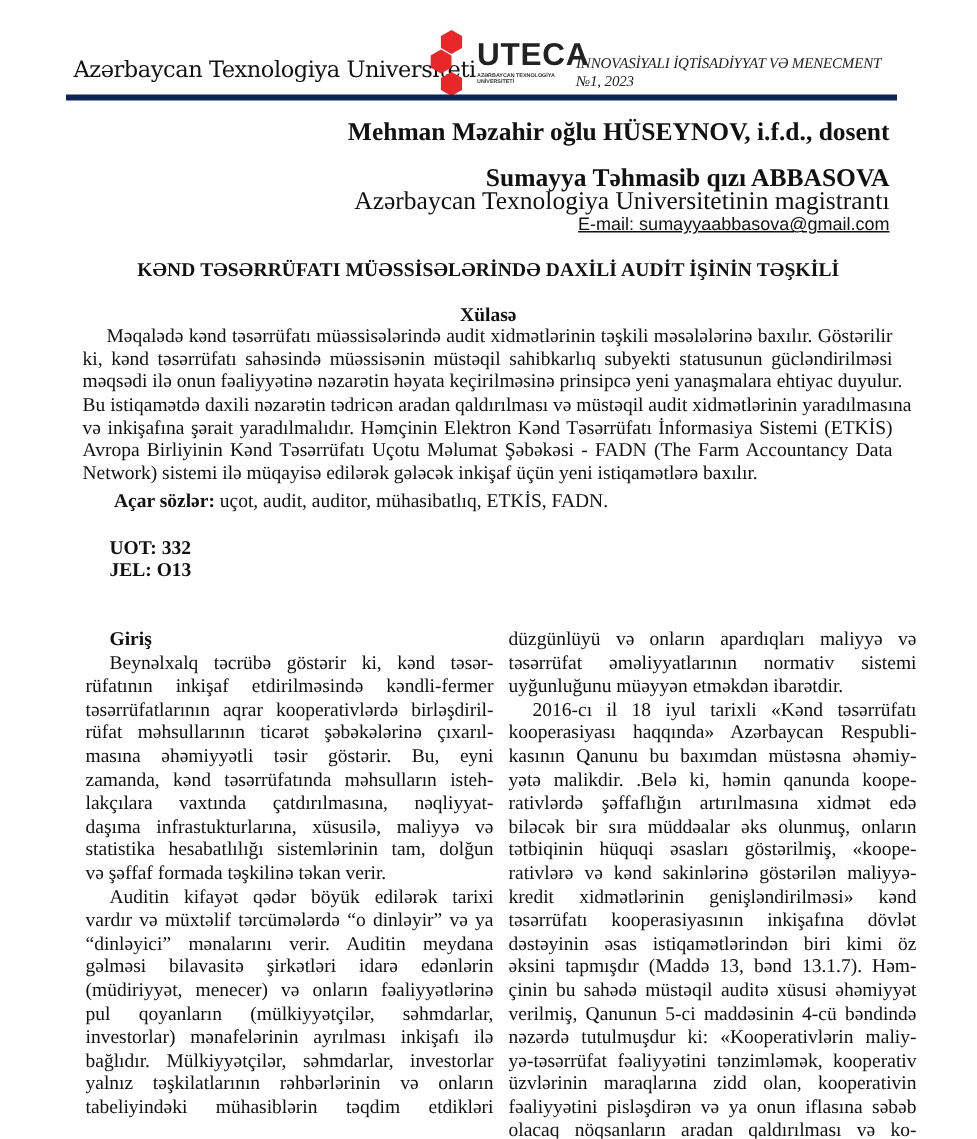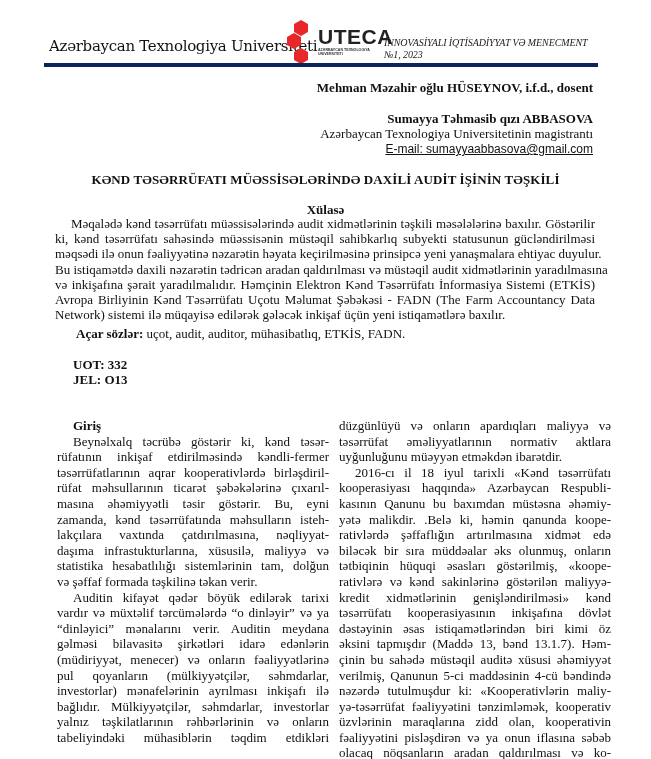--- a/index.html
+++ b/index.html
@@ -13,21 +13,21 @@
   .logo { position: absolute; left: 287px; top: 20px; width: 95px; height: 45px; }
   .logo-text { position: absolute; left: 31px; top: 5px; font-family: "Liberation Sans", sans-serif;
                font-weight: bold; font-size: 21px; color: #222; letter-spacing: 0.5px; }
   .logo-sub { position: absolute; left: 31px; top: 28px; font-family: "Liberation Sans", sans-serif;
               font-weight: bold; font-size: 3.6px; color: #333; line-height: 4px; width: 60px; }
   .hdr-right { position: absolute; left: 384px; top: 37px; width: 210px; text-align: left;
                font-style: italic; font-size: 10px; color: #222; line-height: 12px; letter-spacing: -0.1px; }
   .hdr-rule { position: absolute; left: 44px; top: 63px; width: 554px; height: 4px; background: #0c2559; }
 
   
-  .auth { position: absolute; right: 58px; text-align: right; font-size: 13px; line-height: 16px; }
+  .auth { position: absolute; right: 58px; text-align: right; font-size: 17px; line-height: 16px; }
   .auth b { font-weight: bold; }
   .a1 { top: 80px; }
   .a2 { top: 111px; }
   .a3 { top: 126px; }
   .a4 { top: 141px; font-family: "Liberation Sans", sans-serif; font-size: 12px; text-decoration: underline; }
 
   .title { position: absolute; left: 0; width: 651px; top: 172px; text-align: center;
            font-weight: bold; font-size: 13px; letter-spacing: 0.1px; }
   .xulase { position: absolute; left: 0; width: 651px; top: 202px; text-align: center;
             font-weight: bold; font-size: 13px; }
@@ -115,21 +115,21 @@
     <span class="line">(müdiriyyət, menecer) və onların fəaliyyətlərinə</span>
     <span class="line">pul qoyanların (mülkiyyətçilər, səhmdarlar,</span>
     <span class="line">investorlar) mənafelərinin ayrılması inkişafı ilə</span>
     <span class="line">bağlıdır. Mülkiyyətçilər, səhmdarlar, investorlar</span>
     <span class="line">yalnız təşkilatlarının rəhbərlərinin və onların</span>
     <span class="line">tabeliyindəki mühasiblərin təqdim etdikləri</span>
   </div>
 
   <div class="col col-right" style="top:418px">
     <span class="line">düzgünlüyü və onların apardıqları maliyyə və</span>
-    <span class="line">təsərrüfat əməliyyatlarının normativ aktlara</span>
+    <span class="line">təsərrüfat əməliyyatlarının normativ sistemi</span>
     <span class="line last">uyğunluğunu müəyyən etməkdən ibarətdir.</span>
     <span class="line ind">2016-cı il 18 iyul tarixli «Kənd təsərrüfatı</span>
     <span class="line">kooperasiyası haqqında» Azərbaycan Respubli-</span>
     <span class="line">kasının Qanunu bu baxımdan müstəsna əhəmiy-</span>
     <span class="line">yətə malikdir. .Belə ki, həmin qanunda koope-</span>
     <span class="line">rativlərdə şəffaflığın artırılmasına xidmət edə</span>
     <span class="line">biləcək bir sıra müddəalar əks olunmuş, onların</span>
     <span class="line">tətbiqinin hüquqi əsasları göstərilmiş, «koope-</span>
     <span class="line">rativlərə və kənd sakinlərinə göstərilən maliyyə-</span>
     <span class="line">kredit xidmətlərinin genişləndirilməsi» kənd</span>

